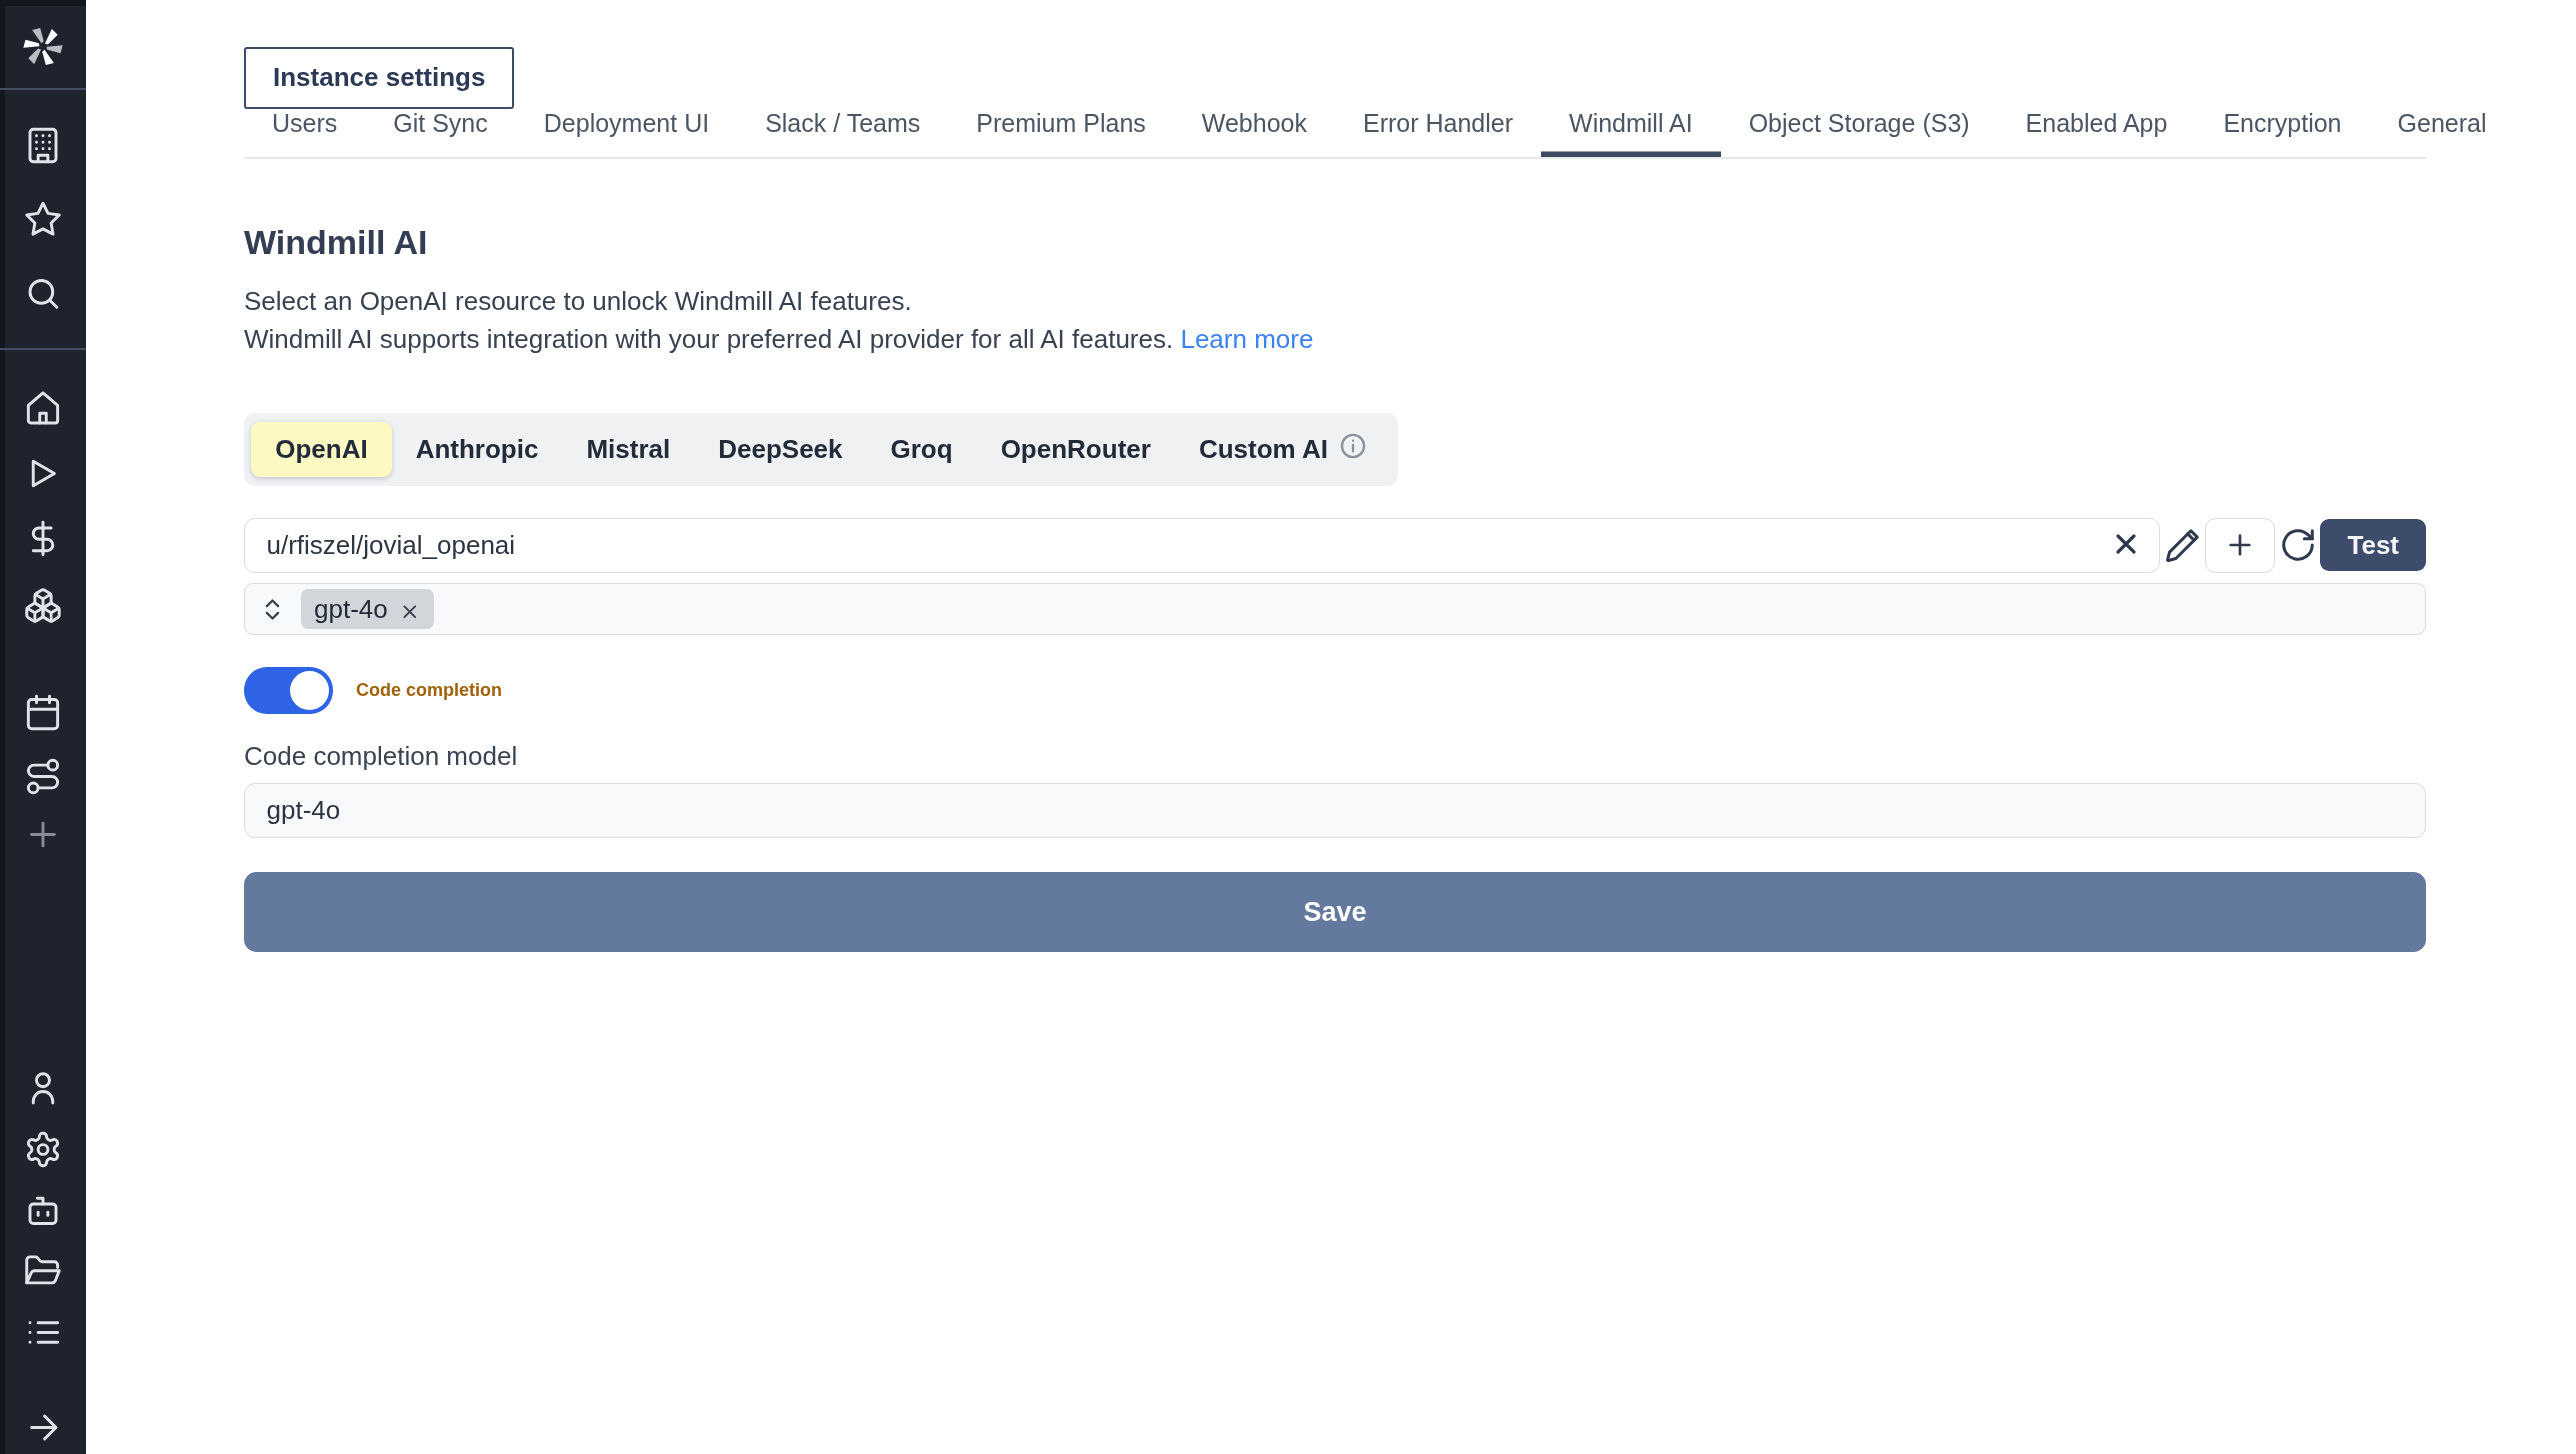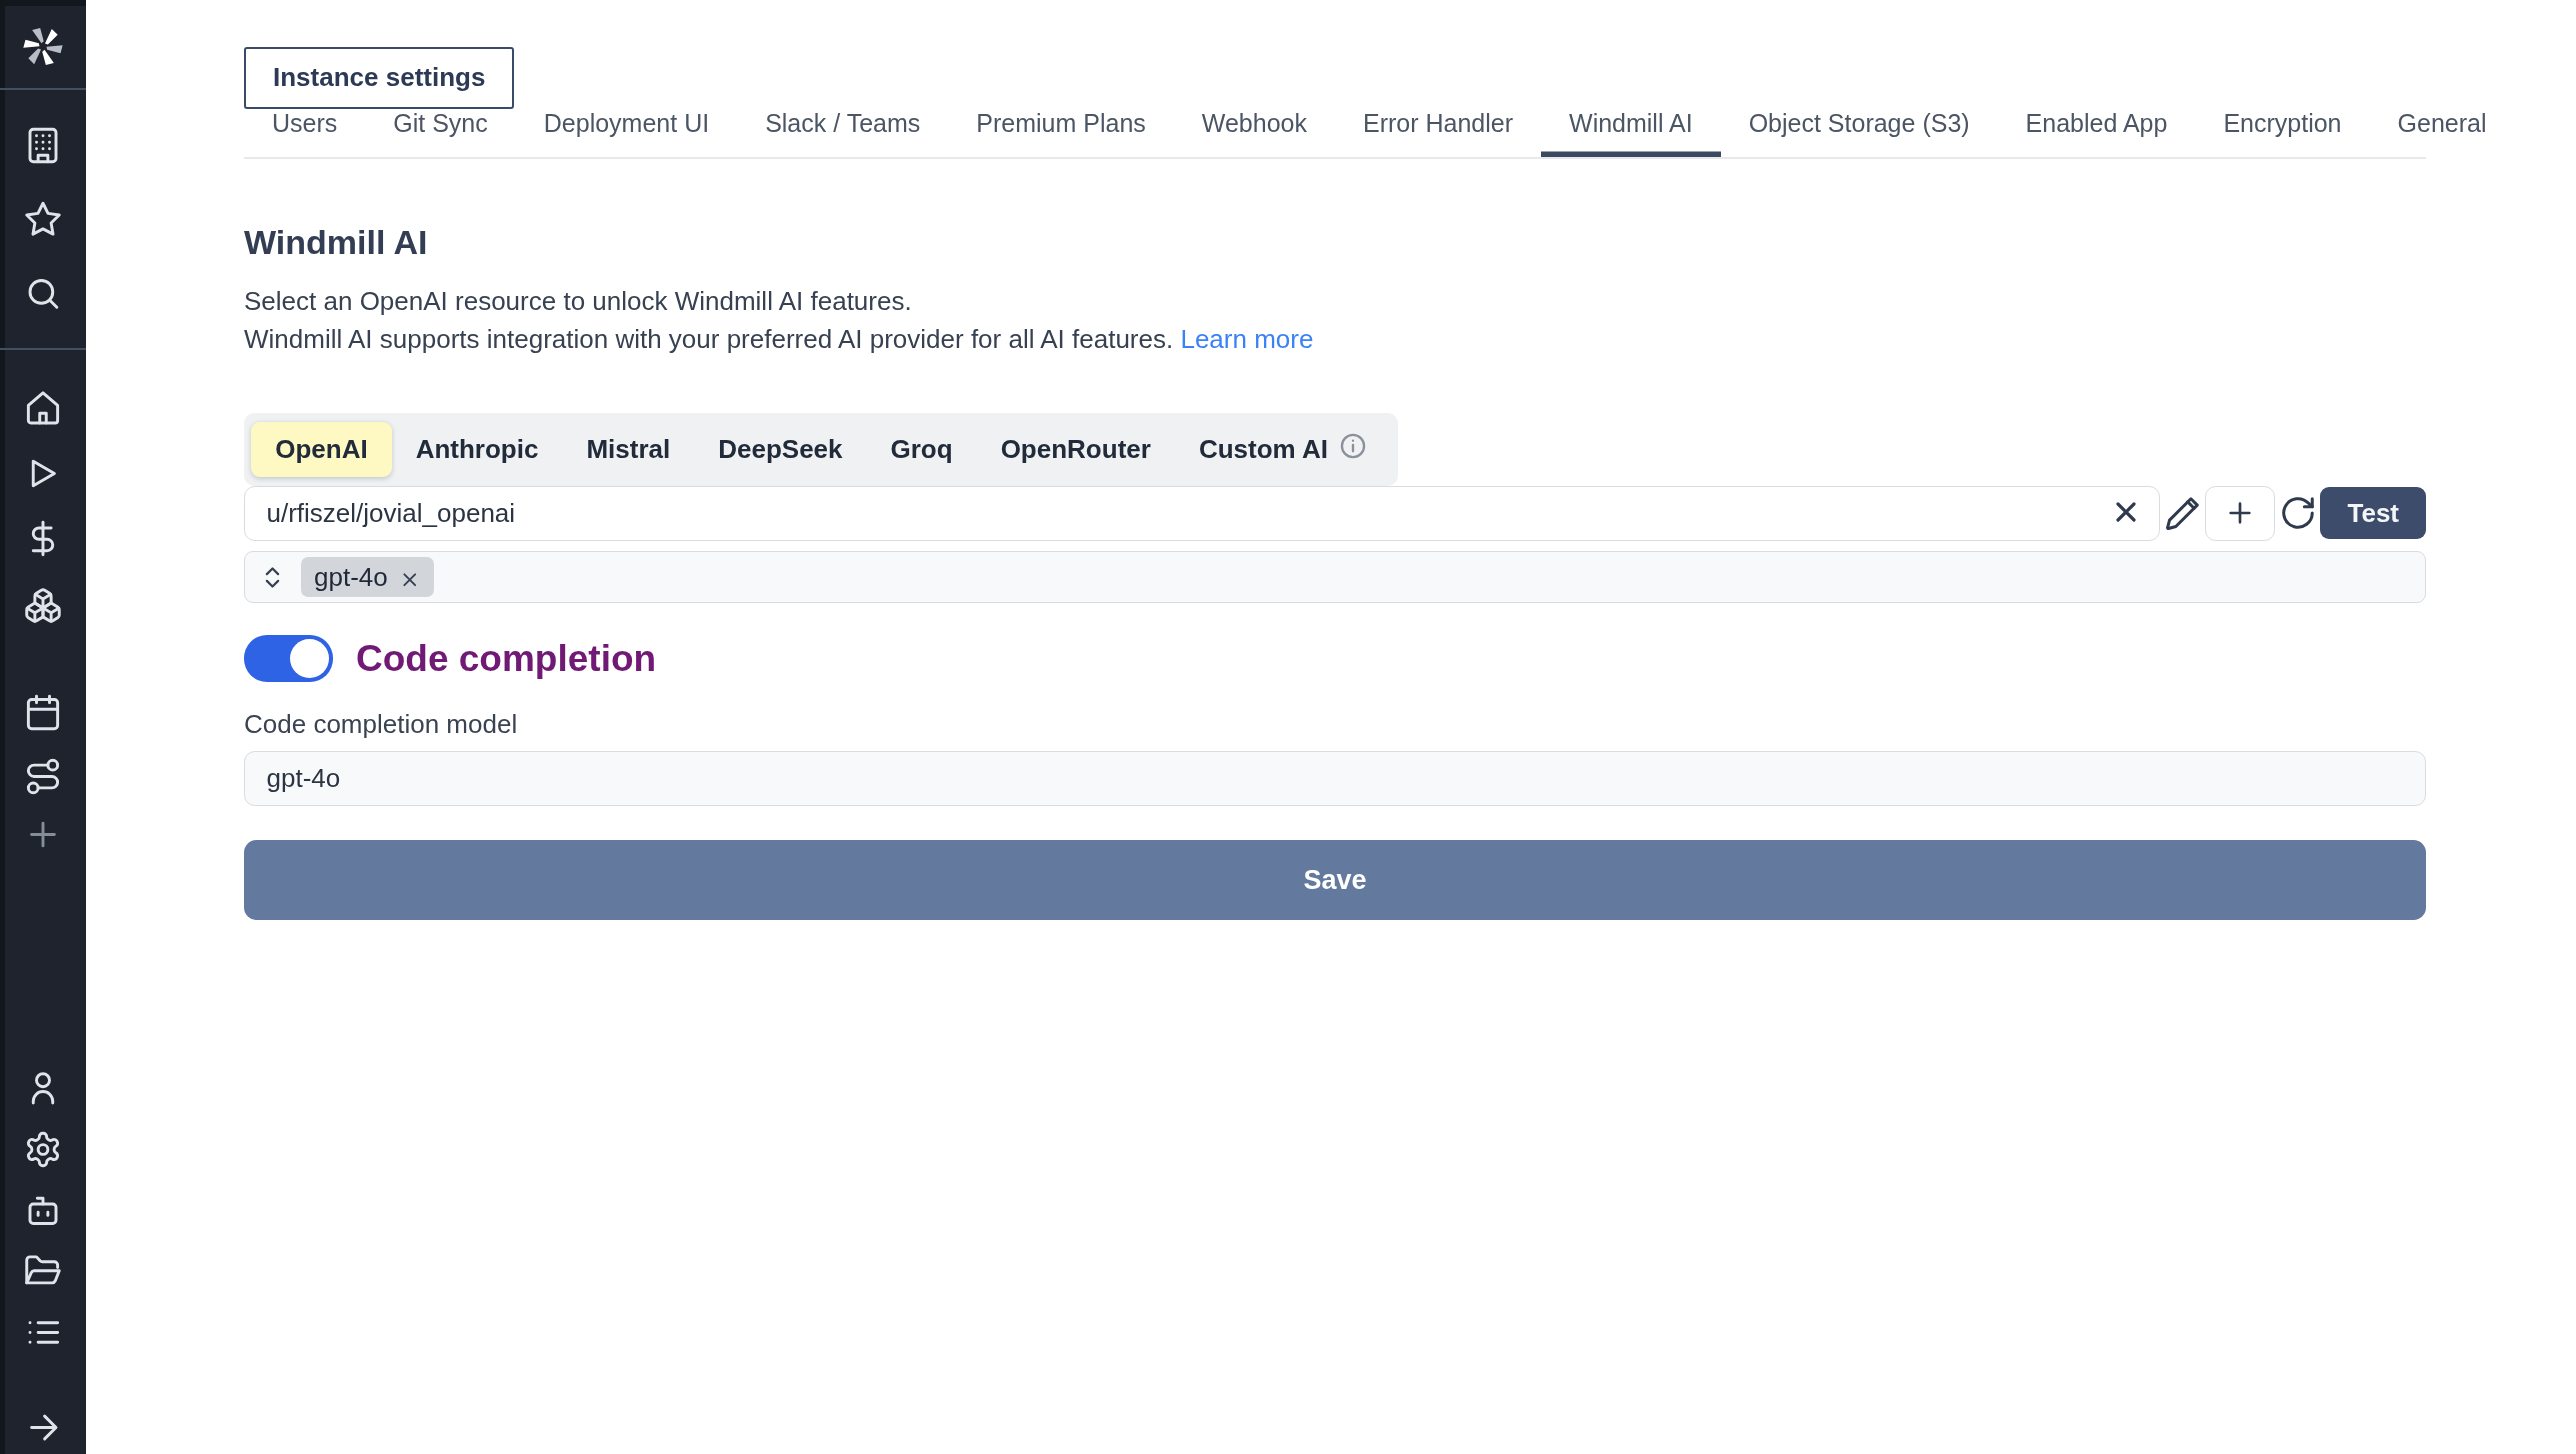--- a/index.html
+++ b/index.html
@@ -62,21 +62,21 @@
     margin-top: 55px; display: inline-flex; align-items: center;
     background: #eff1f3; border-radius: 10.7px; padding: 7.2px;
   }
   .provider {
     font-size: 26px; font-weight: 700; color: #222b3a; padding: 11.6px 24px;
     border-radius: 9px; cursor: pointer; display: flex; align-items: center; gap: 10.7px; white-space: nowrap;
   }
   .provider.selected { background: #fef9c3; box-shadow: 0 1.8px 5.4px rgba(15,23,42,.18); }
   .info-icon svg { width: 28px; height: 28px; stroke: #8b919c; stroke-width: 2; fill: none; stroke-linecap: round; }
   
-  .resource-row { display: flex; align-items: center; gap: 3px; }
+  .resource-row { margin-top: 32px; display: flex; align-items: center; gap: 3px; }
   .input-wrap { position: relative; flex: 1; }
   .text-input {
     width: 100%; height: 55px; border: 1.8px solid #d8dbe0; border-radius: 10.7px;
     font-size: 26px; color: #2b3442; padding: 0 63px 0 21.5px; background: #fff;
     font-family: inherit; outline: none;
   }
   .clear-btn {
     position: absolute; right: 16px; top: 50%; transform: translateY(-50%);
     background: none; border: none; cursor: pointer; width: 36px; height: 36px; padding: 0;
   }
@@ -109,21 +109,21 @@
   
   .toggle-row { margin-top: 32px; display: flex; align-items: center; gap: 23px; }
   .toggle {
     width: 89px; height: 47px; background: var(--c-toggle); border-radius: 23px;
     position: relative; cursor: pointer; flex: none;
   }
   .toggle .knob {
     position: absolute; top: 3.6px; right: 3.6px; width: 39px; height: 39px;
     border-radius: 50%; background: #fff;
   }
-  .toggle-label { font-size: 37px; font-weight: 700; color: #701a75; }
+  .toggle-label { font-size: 18px; font-weight: 700; color: #a16207; }
   .cc-label { margin-top: 27px; font-size: 26px; color: #3a4352; }
   .cc-input {
     margin-top: 10.7px; width: 100%; height: 55px; border: 1.8px solid #d8dbe0; border-radius: 10.7px;
     background: #f8f9fb; font-size: 26px; color: #2b3442; padding: 0 21.5px; font-family: inherit; outline: none;
   }
   .btn-save {
     margin-top: 34px; width: 100%; height: 80px; background: var(--c-save); border: none;
     border-radius: 12.5px; color: #ffffff; font-size: 27px; font-weight: 700; font-family: inherit; cursor: pointer;
   }
 </style>

